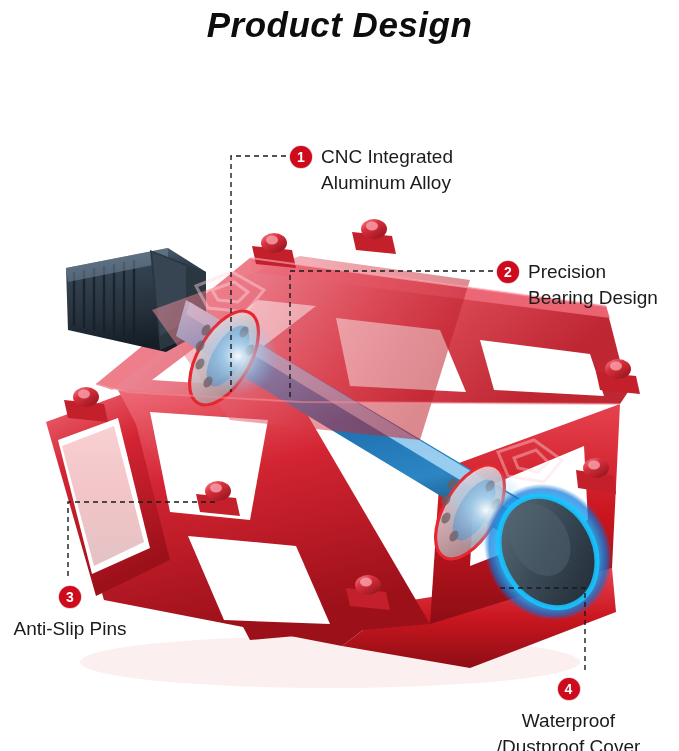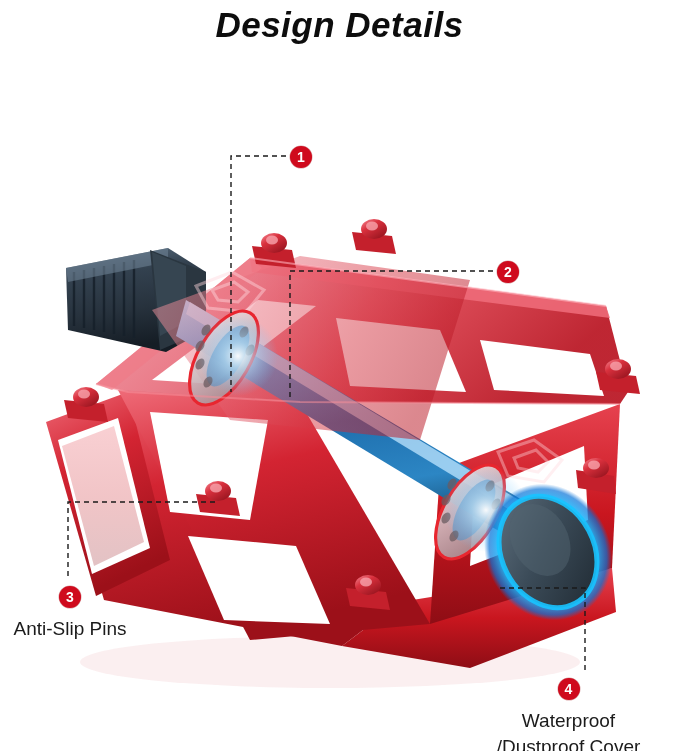--- a/index.html
+++ b/index.html
@@ -93,21 +93,21 @@
     width: 679px;
     height: 751px;
     pointer-events: none;
   }
 </style>
 </head>
 <body>
 
 <div class="stage">
 
-  <div id="page-title">Design Details</div>
+  <div id="page-title">Product Design</div>
 
   <svg class="product-art" viewBox="0 0 679 751" aria-hidden="true">
     <defs>
       <linearGradient id="gBodyTop" x1="0" y1="0" x2="1" y2="0.5">
         <stop offset="0" stop-color="#f3919c"></stop>
         <stop offset="0.18" stop-color="#e4505f"></stop>
         <stop offset="0.45" stop-color="#d62734"></stop>
         <stop offset="0.75" stop-color="#c81826"></stop>
         <stop offset="1" stop-color="#a3101c"></stop>
       </linearGradient>
@@ -328,24 +328,28 @@
       <path d="M493 271 L290 271 L290 400"></path>
 
       <path d="M215 502 L68 502 L68 578"></path>
 
       <path d="M500 588 L585 588 L585 670"></path>
     </g>
   </svg>
 
   <div class="callout" id="co1" style="left:290px; top:146px;">
     <div class="badge">1</div>
+    <div class="callout-label">CNC Integrated
+Aluminum Alloy</div>
   </div>
 
   <div class="callout" id="co2" style="left:497px; top:261px;">
     <div class="badge">2</div>
+    <div class="callout-label">Precision
+Bearing Design</div>
   </div>
 
   <div class="callout stacked" id="co3" style="left:0px; top:586px; width:140px;">
     <div class="badge">3</div>
     <div class="callout-label">Anti-Slip Pins</div>
   </div>
 
   <div class="callout stacked" id="co4" style="left:458px; top:678px; width:221px;">
     <div class="badge">4</div>
     <div class="callout-label">Waterproof

